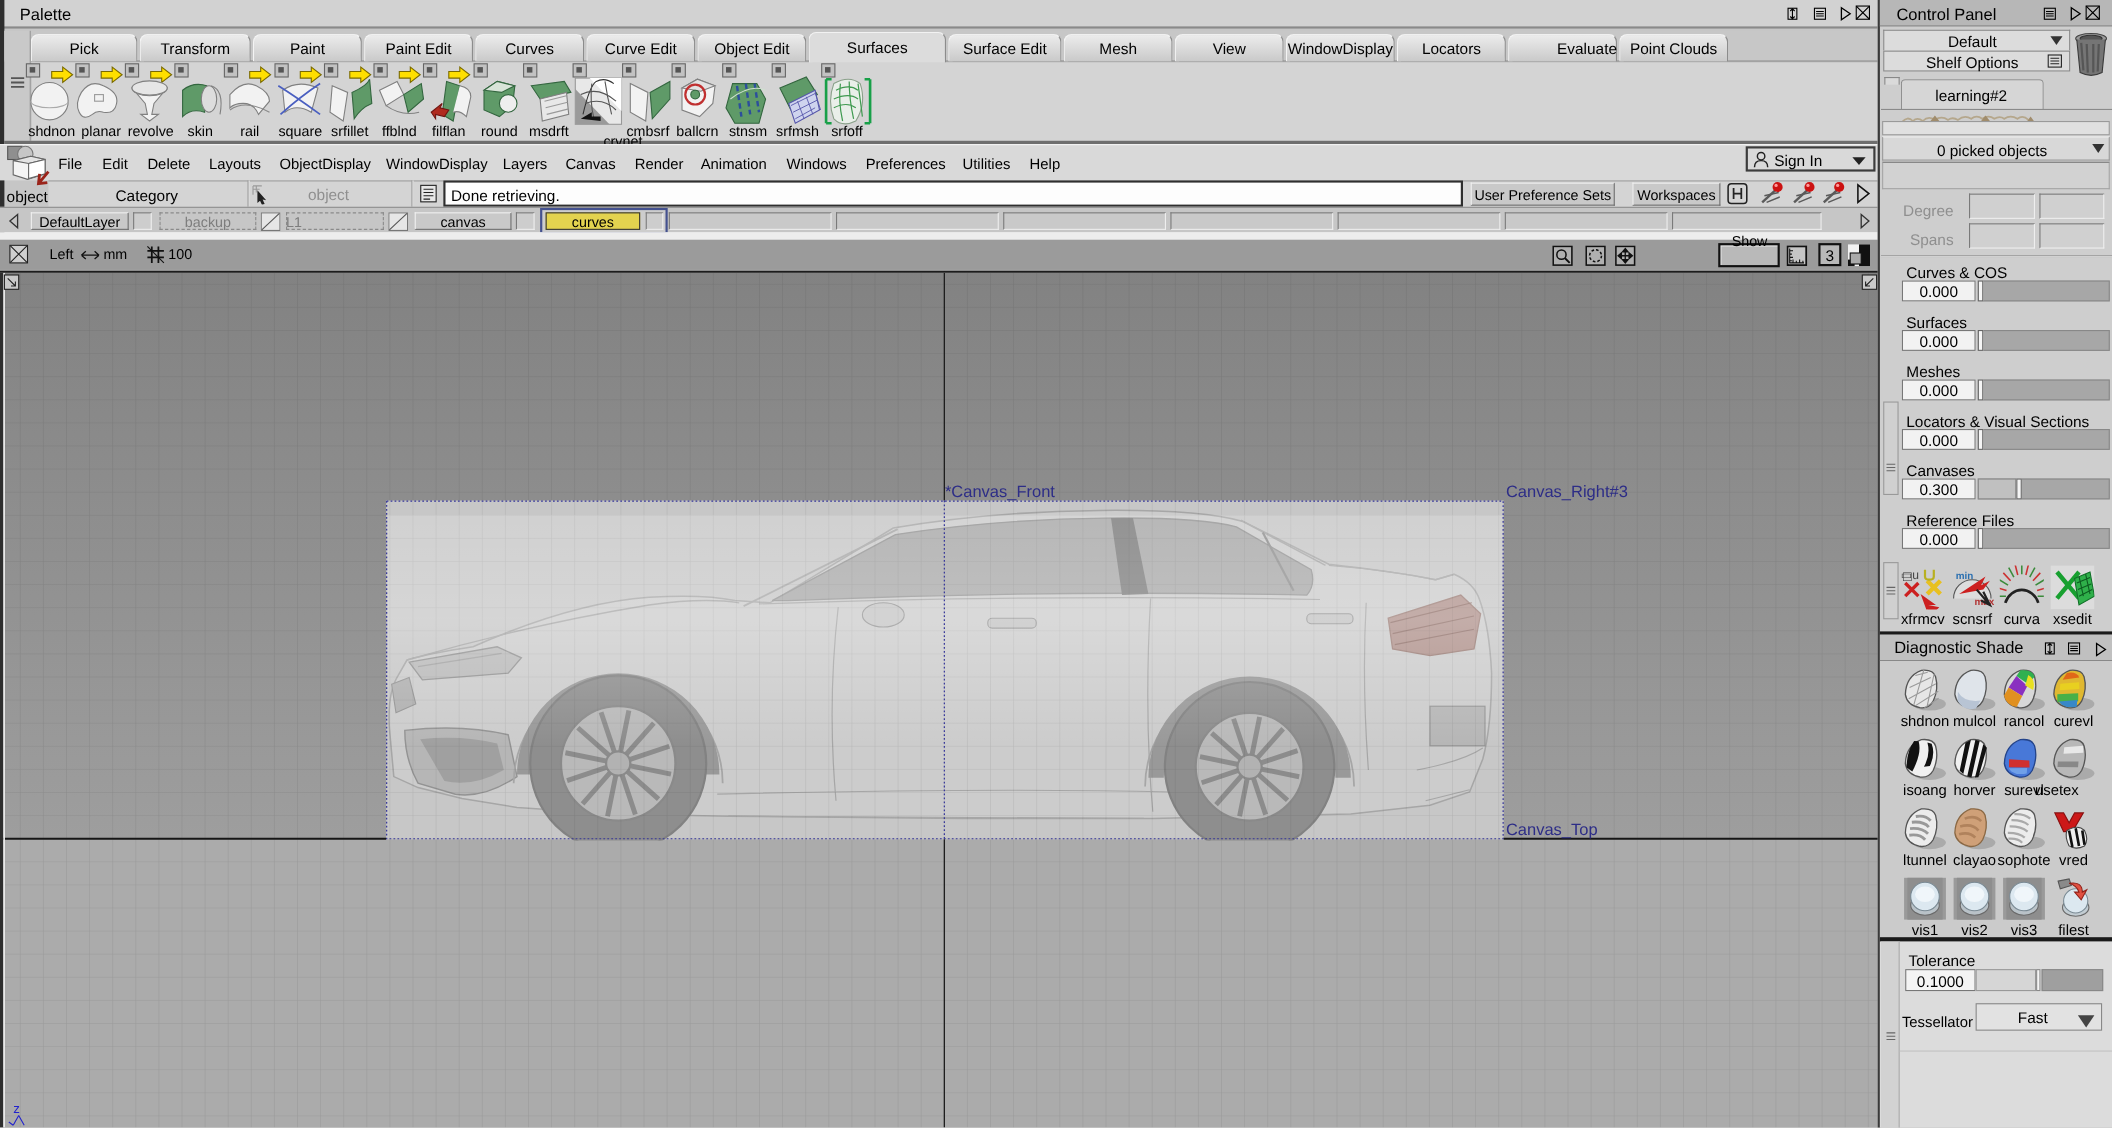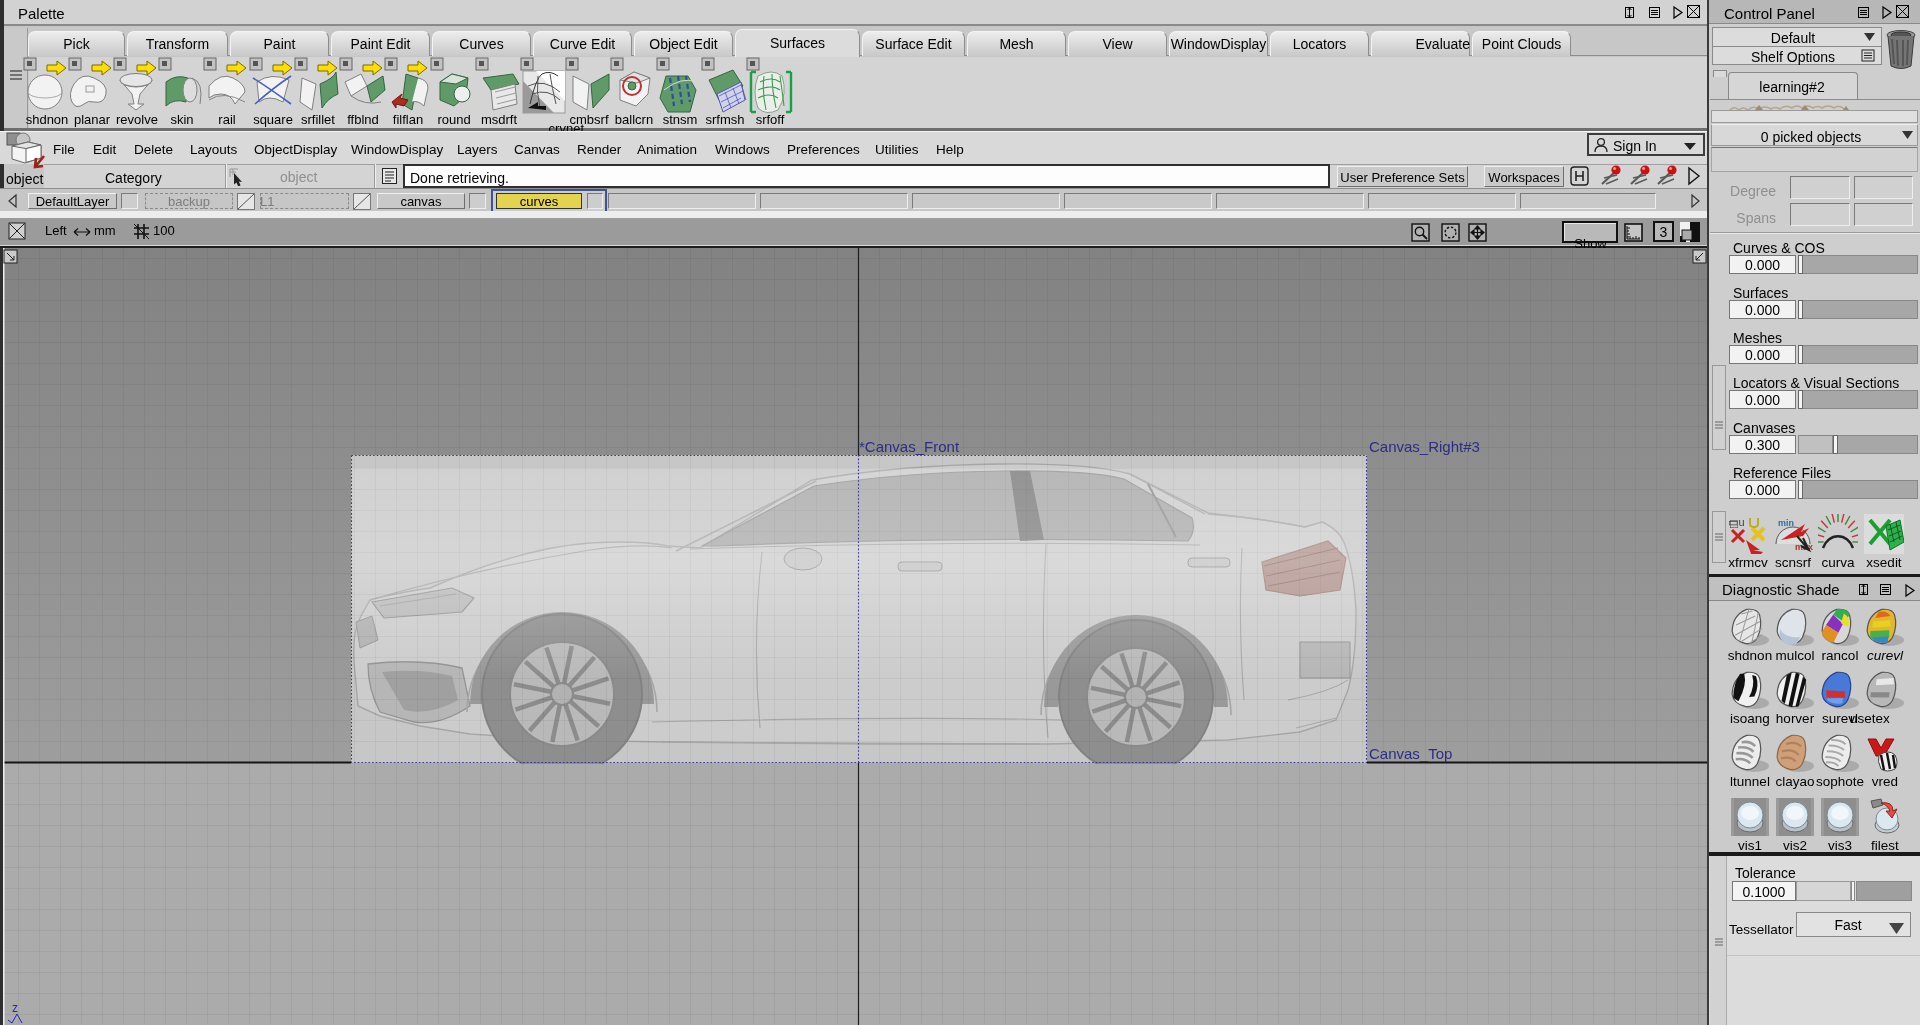--- a/index.html
+++ b/index.html
@@ -350,21 +350,21 @@
   </svg>
 <svg class="abs" style="left:1441px;top:223px" width="20" height="19">
     <rect x="1" y="1" width="17" height="17" fill="#b0b0b0" stroke="#111" stroke-width="1.4"></rect>
     <circle cx="9.5" cy="9.5" r="5.4" fill="none" stroke="#111" stroke-width="1.4" stroke-dasharray="2.4 1.8"></circle>
   </svg>
 <svg class="abs" style="left:1468px;top:223px" width="20" height="19">
     <rect x="1" y="1" width="17" height="17" fill="#b0b0b0" stroke="#111" stroke-width="1.4"></rect>
     <path d="M9.5 3 v13 M3 9.5 h13 M9.5 3 l-2.5 3 h5 Z M9.5 16 l-2.5 -3 h5 Z M3 9.5 l3 -2.5 v5 Z M16 9.5 l-3 -2.5 v5 Z" stroke="#111" fill="#111" stroke-width="1.2"></path>
   </svg>
 <div class="abs" style="left:1562px;top:221px;width:56px;height:22px;background:#b9b9b9;border:2px solid #111;box-shadow:inset 1px 1px 0 #e8e8e8;"></div>
-<div class="txt" style="left:1563px;top:236px;width:55px;text-align:center;font-size:13px;">Show</div>
+<div class="txt" style="left:1563px;top:212px;width:55px;text-align:center;font-size:13px;">Show</div>
 <svg class="abs" style="left:1624px;top:223px" width="20" height="19">
     <rect x="1" y="1" width="17" height="17" fill="#c6c6c6" stroke="#111" stroke-width="1.6"></rect>
     <path d="M3 3 v13 h13 M3 5 h3 M3 8 h2 M3 11 h3 M3 14 h2 M6 16 v-3 M9 16 v-2 M12 16 v-3 M15 16 v-2" stroke="#111" fill="none"></path>
   </svg>
 <div class="abs" style="left:1653px;top:221px;width:21px;height:21px;background:#b9b9b9;border:2px solid #111;"></div>
 <div class="txt" style="left:1653px;top:224px;width:21px;text-align:center;font-size:14px;">3</div>
 <svg class="abs" style="left:1680px;top:222px" width="20" height="20">
     <rect x="0" y="0" width="20" height="20" fill="#f2f2f2"></rect>
     <rect x="10" y="0" width="10" height="20" fill="#111"></rect>
     <rect x="0" y="14" width="6" height="6" fill="#111"></rect>
@@ -643,21 +643,21 @@
       <ellipse cx="4" cy="13" rx="15" ry="6" fill="#aaaaaa"></ellipse>
       <path d="M-8 -16 q10 -4 14 2 q6 10 4 22 q-2 8 -10 9 q-12 1 -16 -8 q-4 -16 8 -25 Z" fill="#e0b830" stroke="#555" stroke-width="1.2" transform="rotate(16)"></path>
       <g transform="rotate(16)">
         <path d="M-10 -13 q8 -4 12 1 l-14 6 Z" fill="#e06818"></path>
         <path d="M-13 -2 l16 -6 l2 6 l-17 6 Z" fill="#e8d020"></path>
         <path d="M-13 8 l18 -6 l2 7 l-18 6 Z" fill="#48b048"></path>
         <path d="M-10 14 l16 -6 l1 6 q-8 4 -14 2 Z" fill="#3888c8"></path>
       </g>
     </g>
   </svg>
-<div class="txt" style="left:1850px;top:648px;width:70px;text-align:center;font-size:13.5px;font-style:italic;">curevl</div>
+<div class="txt" style="left:1850px;top:648px;width:70px;text-align:center;font-size:13.5px;">curevl</div>
 <svg class="abs" style="left:1730px;top:670px" width="40" height="40">
     <g transform="translate(20,20)">
       <ellipse cx="4" cy="13" rx="15" ry="6" fill="#aaaaaa"></ellipse>
       <path d="M-8 -16 q10 -4 14 2 q6 10 4 22 q-2 8 -10 9 q-12 1 -16 -8 q-4 -16 8 -25 Z" fill="#f0f0f0" stroke="#555" stroke-width="1.2" transform="rotate(16)"></path>
       <g transform="rotate(16)">
         <path d="M-10 -14 q6 10 2 28 l-6 -2 q-4 -14 0 -25 Z" fill="#111"></path>
         <path d="M2 -15 q6 8 4 20 l-5 2 q3 -12 -3 -22 Z" fill="#111"></path>
       </g>
     </g>
   </svg>

